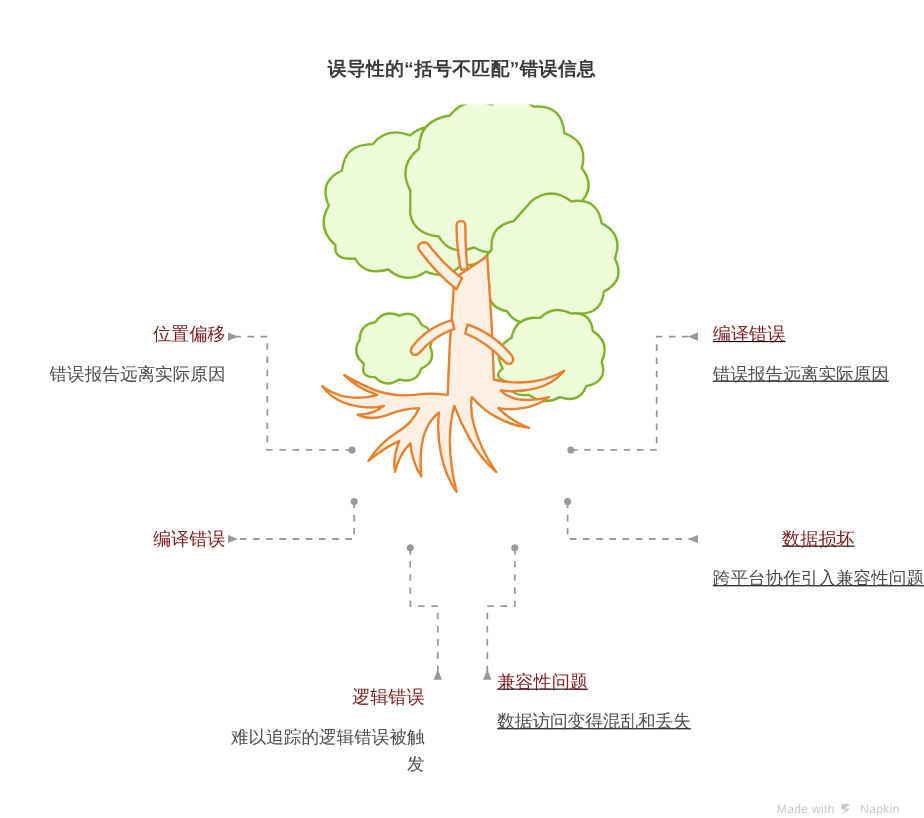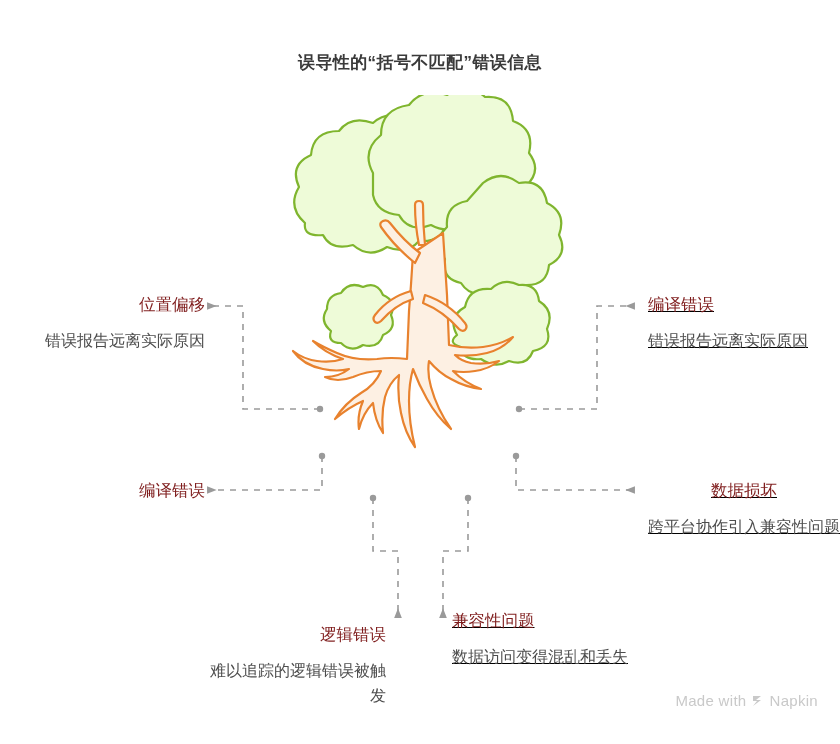--- a/index.html
+++ b/index.html
@@ -69,25 +69,25 @@
   #label-runtime-error    { left: 0px;   top: 478px; width: 205px; }
   #label-compile-error    { left: 648px; top: 292px; width: 192px; }
   #label-data-corruption  { left: 648px; top: 478px; width: 192px; text-align: center; }
   #label-logic-error      { left: 196px; top: 622px; width: 190px; }
   #label-compat-issue     { left: 452px; top: 608px; width: 190px; }
 
   
   #watermark {
     position: absolute;
     right: 22px;
-    bottom: 35px;
+    bottom: 2px;
     display: flex;
     align-items: center;
     gap: 5px;
-    font-size: 15px;
+    font-size: 11px;
     color: #c9c9c9;
     letter-spacing: 0.3px;
   }
   #watermark .wm-mark { display: inline-flex; align-items: center; }
 </style>
 </head>
 <body>
 
 <div id="canvas">
 

